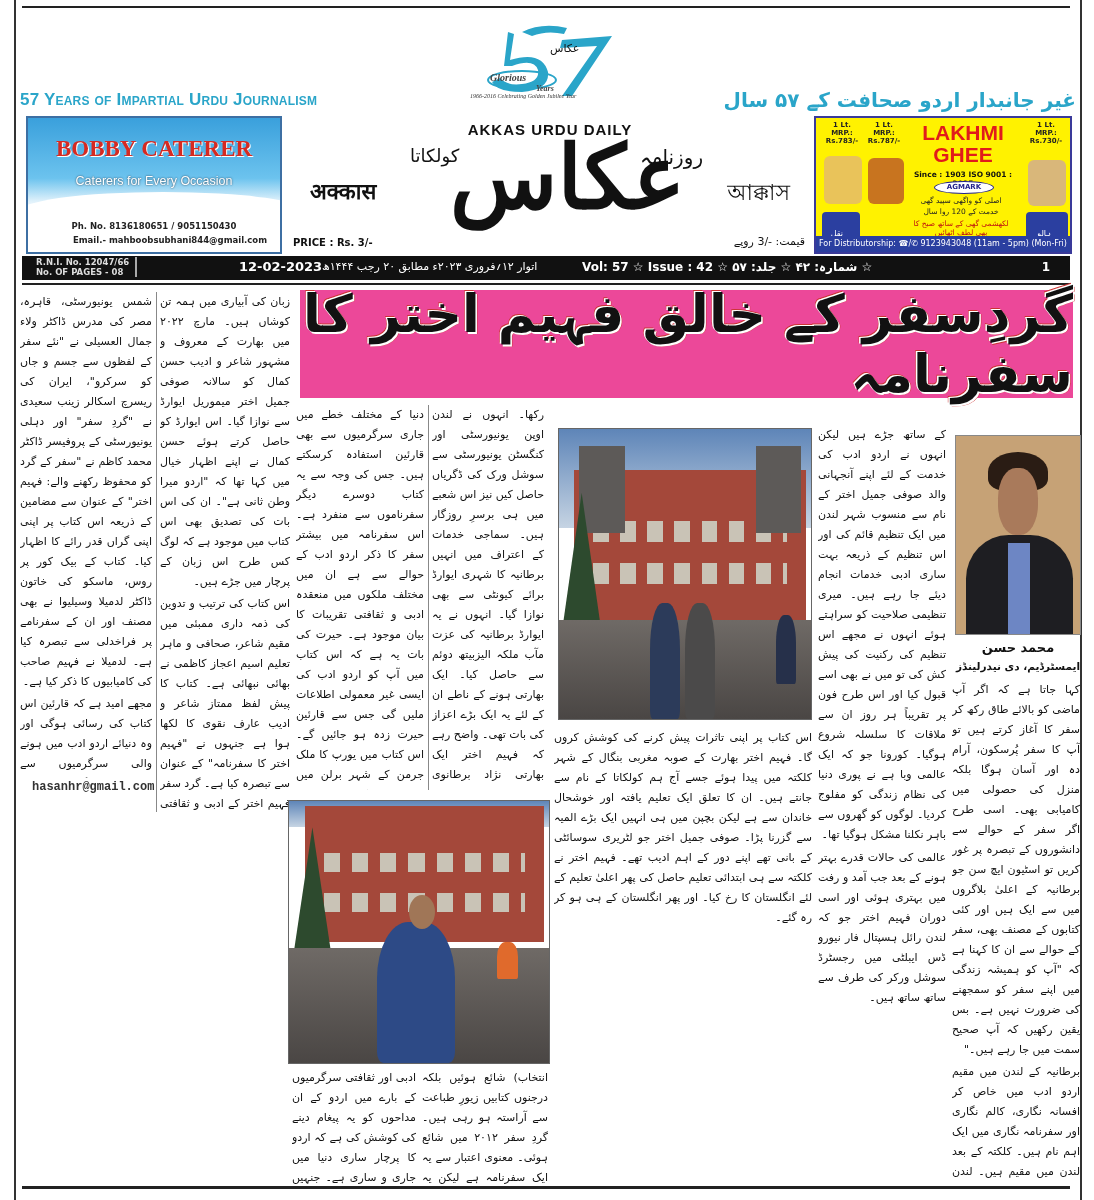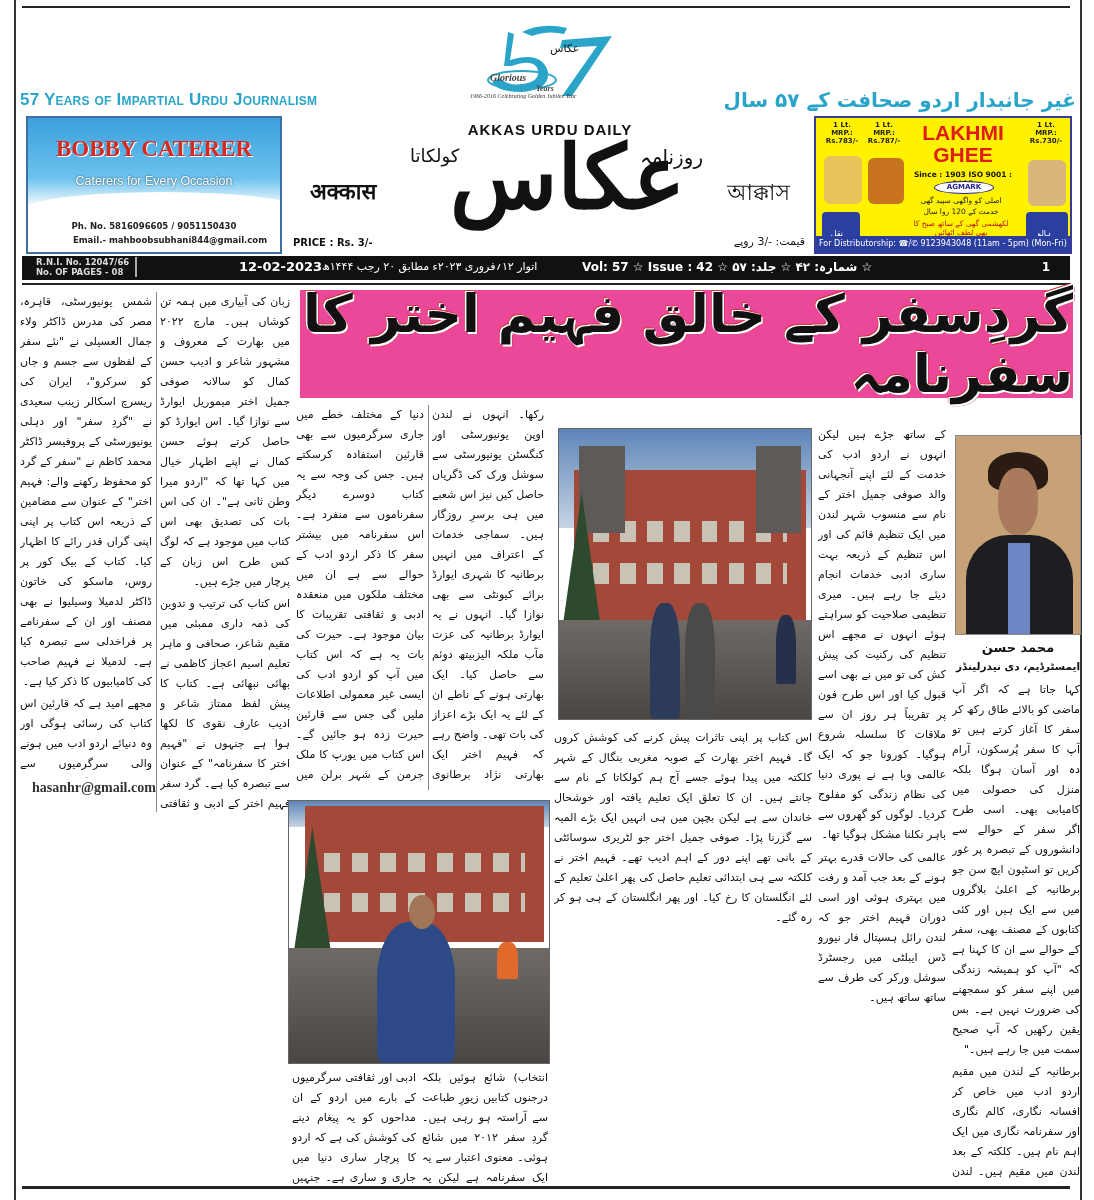--- a/index.html
+++ b/index.html
@@ -51,21 +51,21 @@
 
   
   .headline { position: absolute; left: 300px; top: 290px; width: 773px; height: 108px; background: #ec4899; display: flex; align-items: center; justify-content: center; }
   .headline span { font-size: 52px; font-weight: bold; direction: rtl; color: #111; text-shadow: -1.5px -1.5px 0 #fff, 1.5px 1.5px 0 #fff, 2px 2px 0 #c33, -2px -2px 0 #c33; font-family: "DejaVu Sans", sans-serif; }
 
   
   .col { position: absolute; direction: rtl; font-size: 11px; line-height: 20px; text-align: justify; color: #111; overflow: hidden; }
   .col p { margin-bottom: 2px; }
   .vrule { position: absolute; width: 1px; background: #888; }
 
-  .email { position: absolute; left: 32px; top: 780px; font-family: Liberation Serif, serif; font-weight: bold; font-size: 14px; color: #333; }
+  .email { position: absolute; left: 32px; top: 780px; font-family: Liberation Mono, monospace; font-weight: bold; font-size: 12px; color: #333; }
 
   .photo { position: absolute; overflow: hidden; border: 1px solid #666; }
   .sky { position: absolute; left: 0; top: 0; width: 100%; height: 34%; background: linear-gradient(180deg,#5e85b8,#c6d4e3); }
   .bldg { position: absolute; left: 6%; top: 14%; width: 92%; height: 52%; background: #a4483a; }
   .bldg .row { position: absolute; left: 8%; width: 84%; height: 14%; background: repeating-linear-gradient(90deg, #c9c3b6 0 8%, transparent 8% 14%); }
   .tower { position: absolute; width: 18%; height: 30%; top: 6%; background: #5d5a58; }
   .tree { position: absolute; left: 0; top: 22%; width: 18%; height: 55%; background: #2d4a2e; clip-path: polygon(50% 0, 100% 100%, 0 100%); }
   .plaza { position: absolute; left: 0; top: 66%; width: 100%; height: 34%; background: linear-gradient(180deg,#6f6a66,#4a4644); }
   .person { position: absolute; border-radius: 40% 40% 8% 8%; }
 
@@ -98,21 +98,21 @@
   <span style="position:absolute;left:18px;top:73px;font-family:'Liberation Serif',serif;font-style:italic;font-size:6px;color:#333;white-space:nowrap;">1966-2016 Celebrating Golden Jubilee Year</span>
 </div>
 
 <div class="tagline-en">57 Years of Impartial Urdu Journalism</div>
 <div class="tagline-ur">غیر جانبدار اردو صحافت کے ۵۷ سال</div>
 
 <div class="ad-bobby">
   <div class="wave"></div>
   <div class="title">BOBBY CATERER</div>
   <div class="sub">Caterers for Every Occasion</div>
-  <div class="ph">Ph. No. 5816096605 / 9051150430</div>
+  <div class="ph">Ph. No. 8136180651 / 9051150430</div>
   <div class="em">Email.- mahboobsubhani844@gmail.com</div>
 </div>
 
 <div class="masthead">
   <div class="en">AKKAS URDU DAILY</div>
   <div class="city">کولکاتا</div>
   <div class="big">عکاس</div>
   <div class="rozn">روزنامہ</div>
   <div class="hindi">अक्कास</div>
   <div class="bangla">আক্কাস</div>

